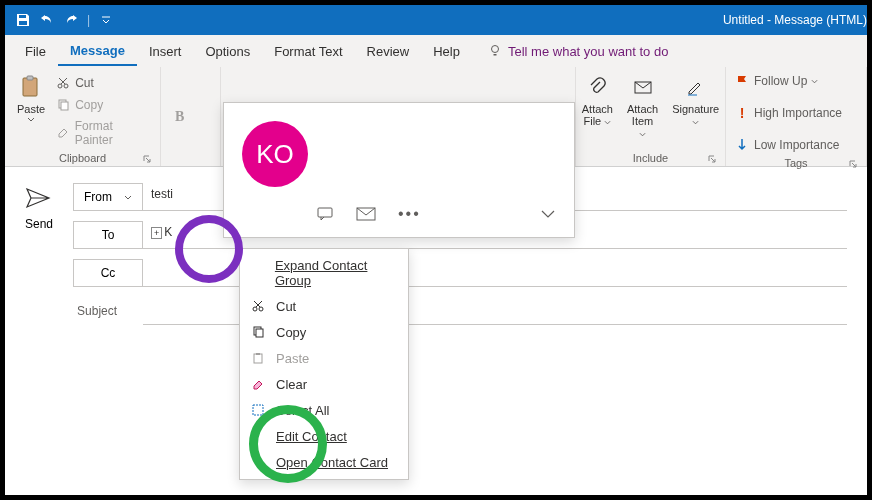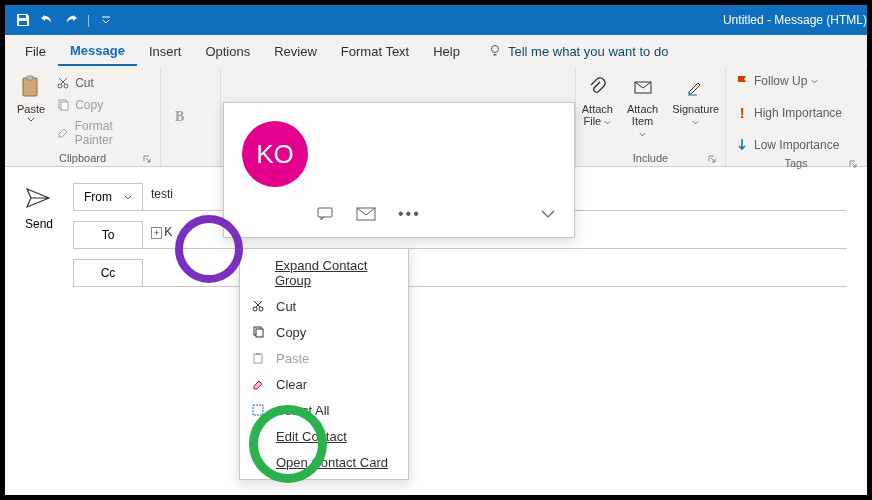--- a/index.html
+++ b/index.html
@@ -5,21 +5,21 @@
 * { box-sizing: border-box; margin: 0; padding: 0; font-family: "Segoe UI", Arial, sans-serif; }
 body { background: #fff; }
 .frame { width: 872px; height: 500px; border: 5px solid #000; position: relative; overflow: hidden; background: #fff; }
 .titlebar { height: 30px; background: #106ebe; color: #fff; display: flex; align-items: center; font-size: 12px; }
 .titlebar .qat { display: flex; align-items: center; gap: 8px; padding-left: 10px; }
 .titlebar .qat .ic { width: 16px; height: 16px; display: inline-flex; align-items: center; justify-content: center; }
 .titlebar .title { position: absolute; left: 0; right: 0; text-align: right; pointer-events: none; }
 .menubar { height: 32px; background: #f3f2f1; display: flex; align-items: center; padding-left: 8px; gap: 0; font-size: 13px; color: #323130; }
 .menubar .tab { padding: 6px 12px; cursor: pointer; }
 .menubar .tab.active { color: #106ebe; border-bottom: 2px solid #106ebe; font-weight: 600; }
-.menubar .tell { margin-left: 16px; color: #0c4a6e; display: flex; align-items: center; gap: 6px; }
+.menubar .tell { margin-left: 16px; color: #701a75; display: flex; align-items: center; gap: 6px; }
 .ribbon { height: 100px; background: #f3f2f1; border-bottom: 1px solid #d0d0d0; display: flex; }
 .grp { border-right: 1px solid #e1dfde; padding: 4px 8px 2px 8px; display: flex; flex-direction: column; justify-content: space-between; }
 .grp .body { display: flex; gap: 6px; flex: 1; }
 .grp .lbl { text-align: center; font-size: 11px; color: #605e5c; padding-top: 2px; position: relative; }
 .grp .lbl .lau { position: absolute; right: 0; bottom: 0; width: 10px; height: 10px; }
 .vbtn { display: flex; flex-direction: column; align-items: center; gap: 2px; font-size: 11px; color: #323130; padding: 2px 4px; }
 .vbtn .ic { width: 28px; height: 28px; display: flex; align-items: center; justify-content: center; }
 .hitem { display: flex; align-items: center; gap: 4px; font-size: 12px; color: #605e5c; padding: 2px 0; }
 .hitem .ic { width: 16px; height: 16px; display: inline-flex; align-items: center; justify-content: center; }
 .compose { padding: 16px 20px; display: flex; gap: 20px; position: relative; }
@@ -80,22 +80,22 @@
         </span>
     </div>
     <div class="title">Untitled  -  Message (HTML)</div>
   </div>
 
   <div class="menubar">
     <div class="tab">File</div>
     <div class="tab active">Message</div>
     <div class="tab">Insert</div>
     <div class="tab">Options</div>
+    <div class="tab">Format Text</div>
     <div class="tab">Review</div>
-    <div class="tab">Format Text</div>
     <div class="tab">Help</div>
     <div class="tell">
       <span class="ic">
           <svg width="14" height="14" viewBox="0 0 14 14">
             <circle cx="7" cy="5" r="3.5" fill="none" stroke="#605e5c"></circle>
             <path d="M5.5 10h3v1.5h-3z" fill="#605e5c"></path>
           </svg>
         </span>
       <span>Tell me what you want to do</span>
     </div>
@@ -264,20 +264,24 @@
         <div class="fieldval">testi</div>
       </div>
       <div class="row">
         <div class="fieldbtn">To</div>
         <div class="fieldval"><span style="border:1px solid #888;font-size:9px;padding:0 2px;margin-right:2px;">+</span><span>K</span></div>
       </div>
       <div class="row">
         <div class="fieldbtn">Cc</div>
         <div class="fieldval"></div>
       </div>
+      <div class="row">
+        <div class="sublbl">Subject</div>
+        <div class="fieldval"></div>
+      </div>
     </div>
   </div>
 
   <div class="card">
     <div class="hdr">
       <div class="avatar">KO</div>
     </div>
     <div class="acts">
       <span>
           <svg width="18" height="18" viewBox="0 0 18 18">

